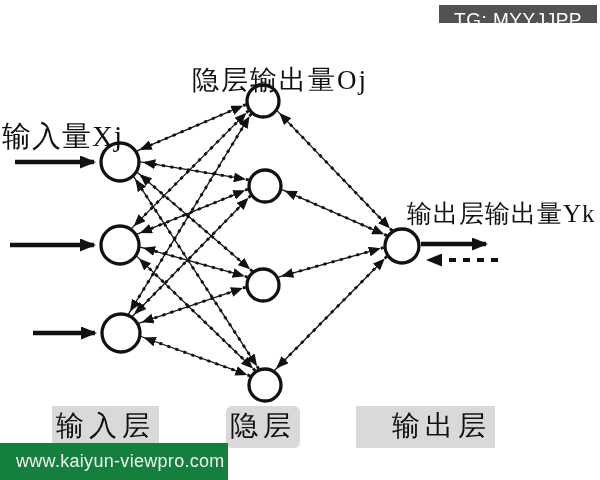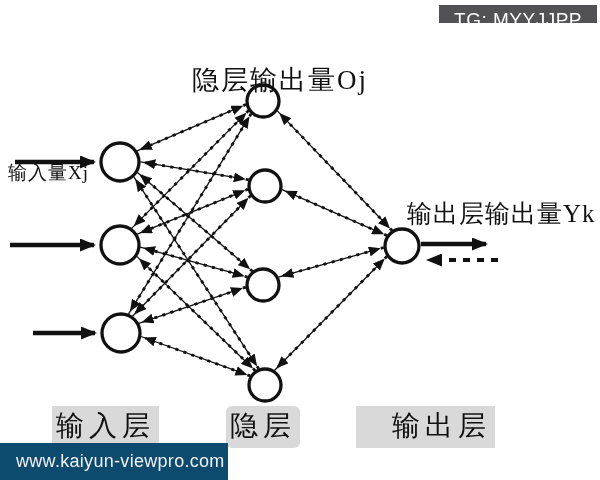--- a/index.html
+++ b/index.html
@@ -8,21 +8,21 @@
     background:#ffffff;
     font-family:"Liberation Serif","DejaVu Serif",serif;
   }
   .stage{position:absolute;inset:0;}
   #diagram{position:absolute;left:0;top:0;width:600px;height:480px;}
   .lbl{
     position:absolute;color:#101010;white-space:nowrap;
     font-family:"Liberation Serif","DejaVu Serif",serif;
   }
   .lbl-title{left:192px;top:62px;font-size:27px;letter-spacing:2px;}
-  .lbl-input-qty{left:8px;top:117px;font-size:19px;letter-spacing:1px;margin-top:43px;}
+  .lbl-input-qty{left:2px;top:117px;font-size:29px;letter-spacing:1px;}
   .lbl-output-qty{left:407px;top:197px;font-size:25px;letter-spacing:1px;}
   .lbl-layer{top:406px;font-size:28px;letter-spacing:5px;background:#d9d9d9;padding:1px 4px 3px 4px;}
   .lbl-layer.input{left:52px;}
   .lbl-layer.hidden{left:226px;border-radius:6px;}
   .lbl-layer.output{left:356px;padding-left:36px;}
   .badge{
     position:absolute;top:5px;right:3px;height:18px;line-height:29px;
     background:#525254;color:#ffffff;padding:0 15px;
     font-family:"Liberation Sans","DejaVu Sans",sans-serif;
     font-size:19px;letter-spacing:0.5px;
@@ -97,14 +97,14 @@
 
   <div class="lbl lbl-title">隐层输出量Oj</div>
   <div class="lbl lbl-input-qty">输入量Xj</div>
   <div class="lbl lbl-output-qty">输出层输出量Yk</div>
 
   <div class="lbl lbl-layer input">输入层</div>
   <div class="lbl lbl-layer hidden">隐层</div>
   <div class="lbl lbl-layer output">输出层</div>
 
   <div class="badge" style="background: rgb(82, 82, 84); color: rgb(255, 255, 255);">TG: MYYJJPP</div>
-  <div class="watermark" style="background: #0c4a6e; color: rgb(242, 242, 242);">www.kaiyun-viewpro.com</div>
+  <div class="watermark" style="background: #15803d; color: rgb(242, 242, 242);">www.kaiyun-viewpro.com</div>
 </div>
 
 </body></html>

